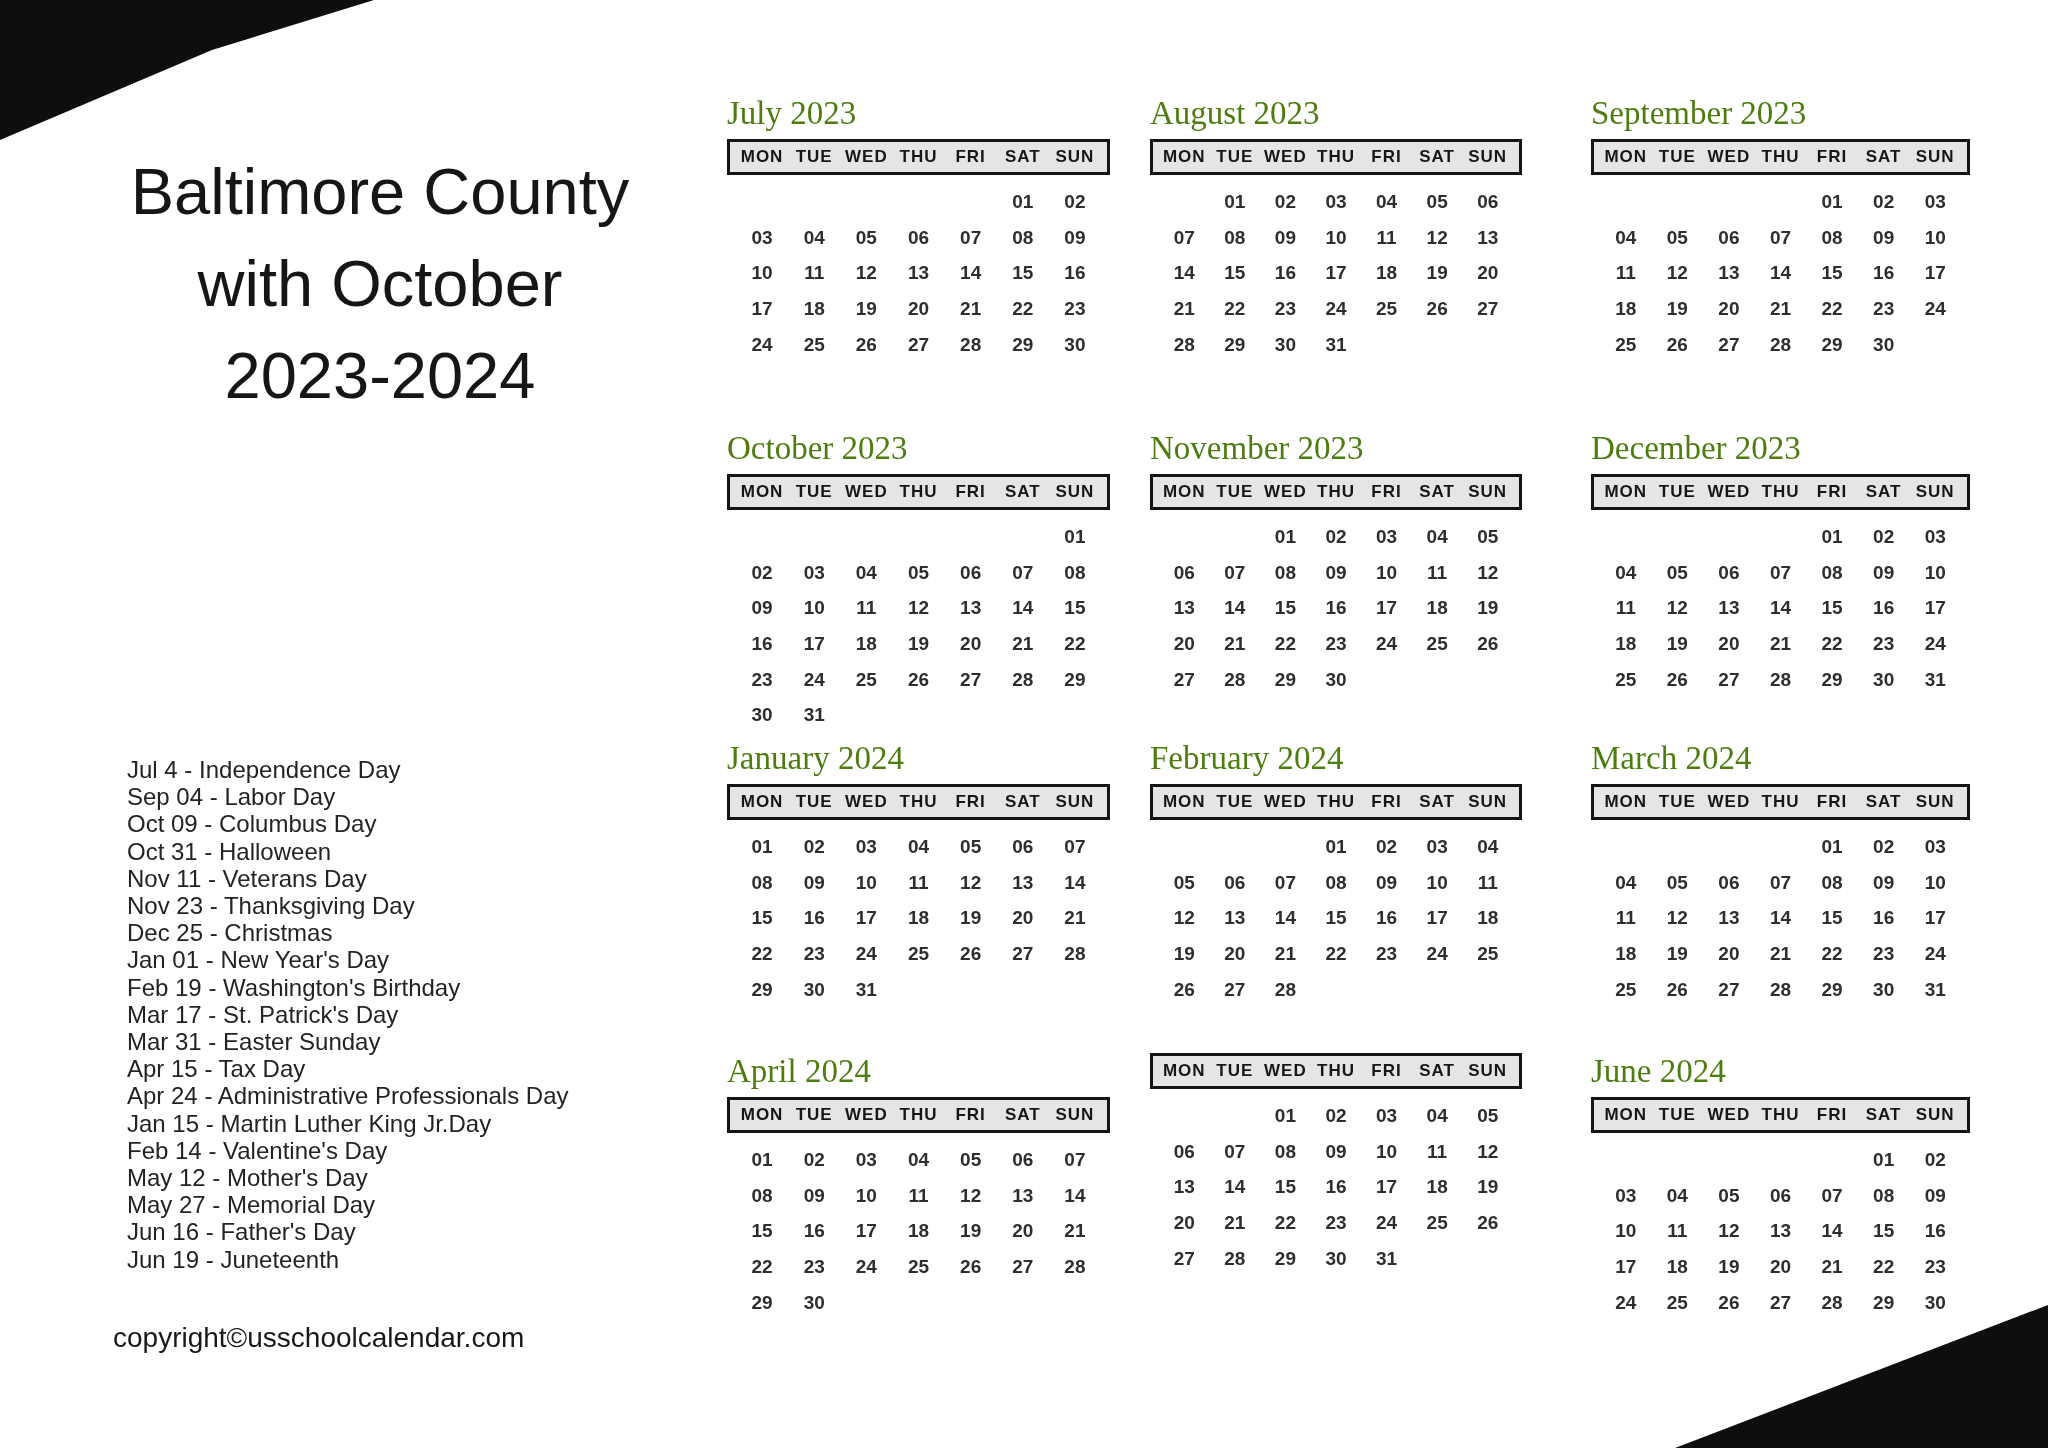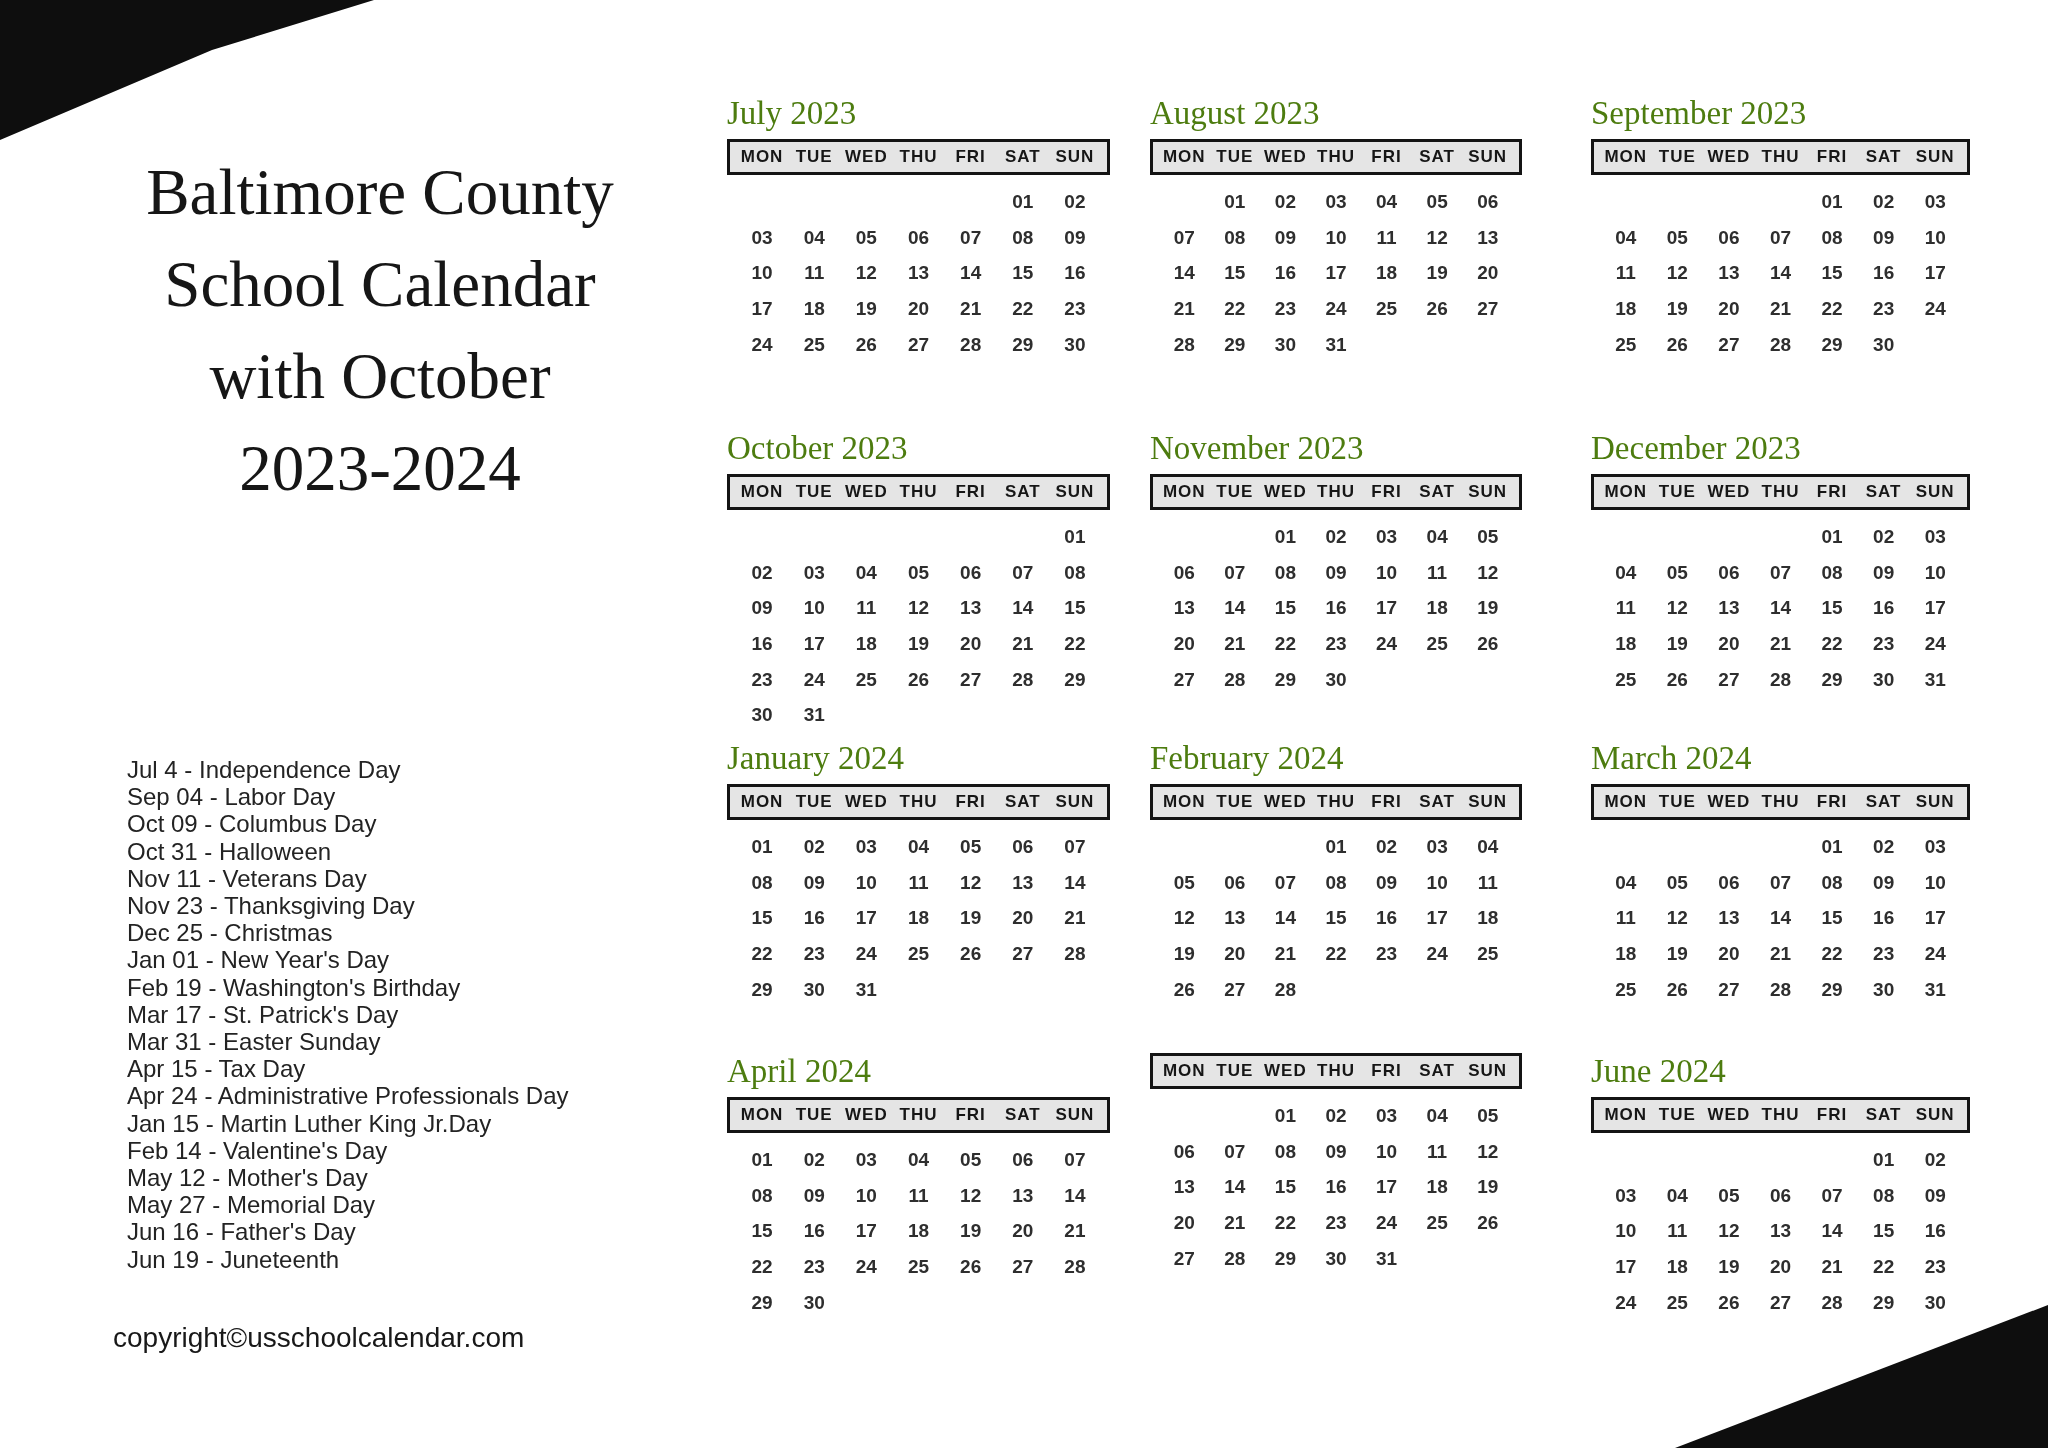--- a/index.html
+++ b/index.html
@@ -6,21 +6,21 @@
   .page{
     position:relative;width:2048px;height:1448px;background:#ffffff;overflow:hidden;
     font-family:"Liberation Sans",sans-serif;color:#1c1c1c;
   }
   .corner{position:absolute;pointer-events:none;}
   .corner.tl{left:0;top:0;}
   .corner.br{right:0;bottom:0;}
 
   .poster-title{
     position:absolute;left:52px;top:146px;width:656px;
-    text-align:center;font-size:65px;line-height:92px;font-weight:400;color:#161616;font-family:Liberation Serif, serif;
+    text-align:center;font-size:65px;line-height:92px;font-weight:400;color:#161616;
   }
 
   .holiday-list{
     position:absolute;left:127px;top:756px;margin:0;padding:0;list-style:none;
     font-size:24px;line-height:27.2px;color:#232323;
   }
 
   .copyright{
     position:absolute;left:113px;top:1322px;font-size:28px;color:#181818;
   }
@@ -53,21 +53,20 @@
   <svg class="corner tl" width="380" height="145" viewBox="0 0 380 145" aria-hidden="true">
     <polygon points="0,0 374,0 212,50 0,140" fill="#0e0e0e"></polygon>
   </svg>
 
   <svg class="corner br" width="373" height="143" viewBox="0 0 373 143" aria-hidden="true">
     <polygon points="373,0 373,143 0,143" fill="#0e0e0e"></polygon>
   </svg>
 
   <div class="poster-title">
       <div>Baltimore County</div>
-      <div>School Calendar</div>
       <div>with October</div>
       <div>2023-2024</div>
     </div>
 
   <ul class="holiday-list">
       <li>Jul 4 - Independence Day</li>
       <li>Sep 04 - Labor Day</li>
       <li>Oct 09 - Columbus Day</li>
       <li>Oct 31 - Halloween</li>
       <li>Nov 11 - Veterans Day</li>

